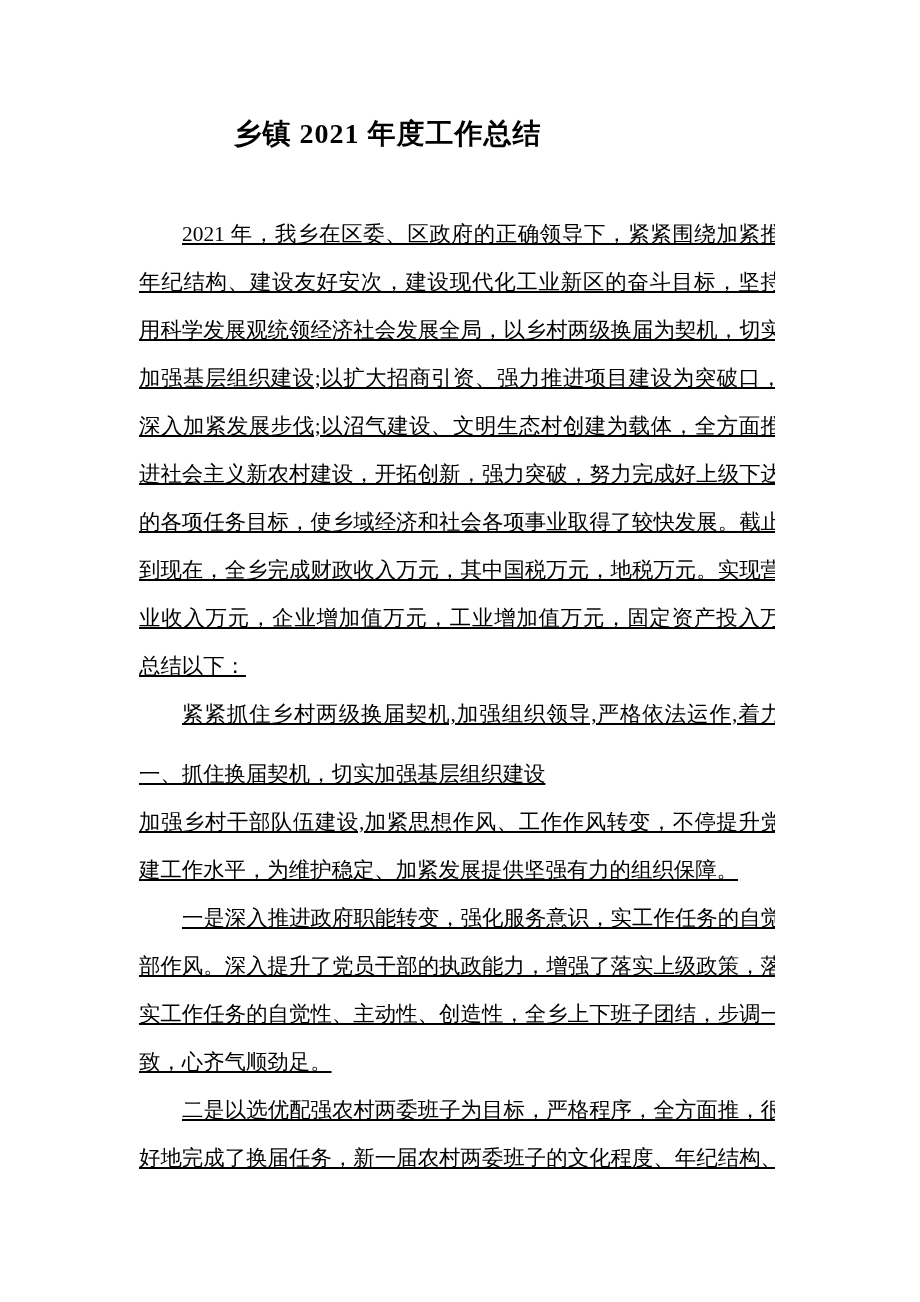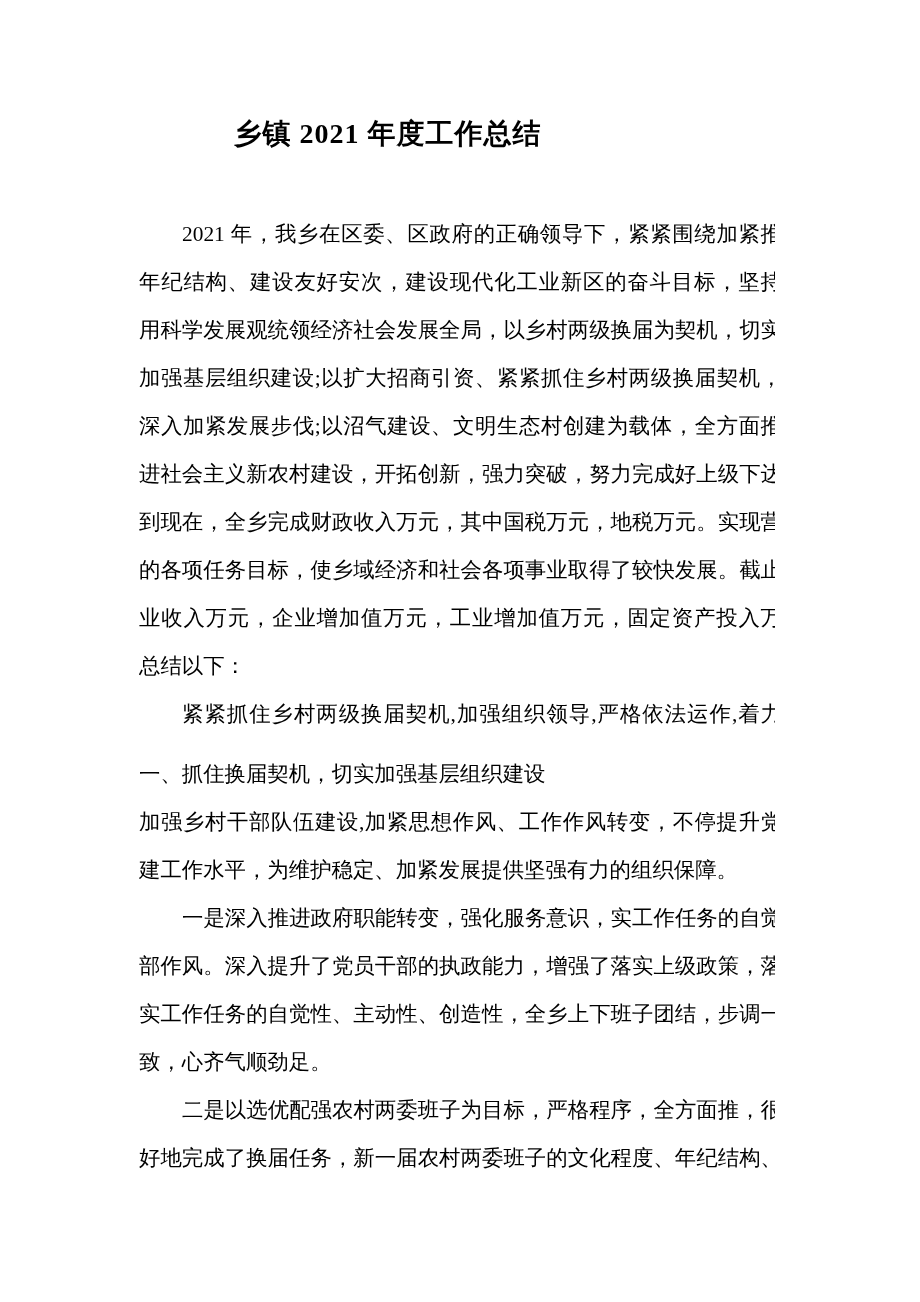--- a/index.html
+++ b/index.html
@@ -23,20 +23,21 @@
     font-size: 28px;
     line-height: 34px;
     font-weight: 700;
     text-align: center;
     letter-spacing: 1px;
   }
   .doc-body {
     margin-top: 59px;
     margin-left: 139px;
     width: 643px;
+    text-decoration: underline;
   }
   .line {
     height: 48px;
     line-height: 48px;
     font-size: 21.4px;
     text-align: left;
     white-space: normal;
     overflow: hidden;
   }
   .j {
@@ -49,25 +50,25 @@
 </style>
 </head>
 <body>
 
 <div class="page">
   <h1 class="doc-title">乡镇 2021 年度工作总结</h1>
   <div class="doc-body">
     <div class="line ind j">2021 年，我乡在区委、区政府的正确领导下，紧紧围绕加紧推</div>
     <div class="line j">年纪结构、建设友好安次，建设现代化工业新区的奋斗目标，坚持</div>
     <div class="line j">用科学发展观统领经济社会发展全局，以乡村两级换届为契机，切实</div>
-    <div class="line j">加强基层组织建设;以扩大招商引资、紧紧抓住乡村两级换届契机，</div>
+    <div class="line j">加强基层组织建设;以扩大招商引资、强力推进项目建设为突破口，</div>
     <div class="line j">深入加紧发展步伐;以沼气建设、文明生态村创建为载体，全方面推</div>
     <div class="line j">进社会主义新农村建设，开拓创新，强力突破，努力完成好上级下达</div>
+    <div class="line j">的各项任务目标，使乡域经济和社会各项事业取得了较快发展。截止</div>
     <div class="line j">到现在，全乡完成财政收入万元，其中国税万元，地税万元。实现营</div>
-    <div class="line j">的各项任务目标，使乡域经济和社会各项事业取得了较快发展。截止</div>
     <div class="line j">业收入万元，企业增加值万元，工业增加值万元，固定资产投入万元。</div>
     <div class="line">总结以下：</div>
     <div class="line ind j">紧紧抓住乡村两级换届契机,加强组织领导,严格依法运作,着力</div>
     <div class="line gap">一、抓住换届契机，切实加强基层组织建设</div>
     <div class="line j">加强乡村干部队伍建设,加紧思想作风、工作作风转变，不停提升党</div>
     <div class="line">建工作水平，为维护稳定、加紧发展提供坚强有力的组织保障。</div>
     <div class="line ind j">一是深入推进政府职能转变，强化服务意识，实工作任务的自觉性</div>
     <div class="line j">部作风。深入提升了党员干部的执政能力，增强了落实上级政策，落</div>
     <div class="line j">实工作任务的自觉性、主动性、创造性，全乡上下班子团结，步调一</div>
     <div class="line">致，心齐气顺劲足。</div>

